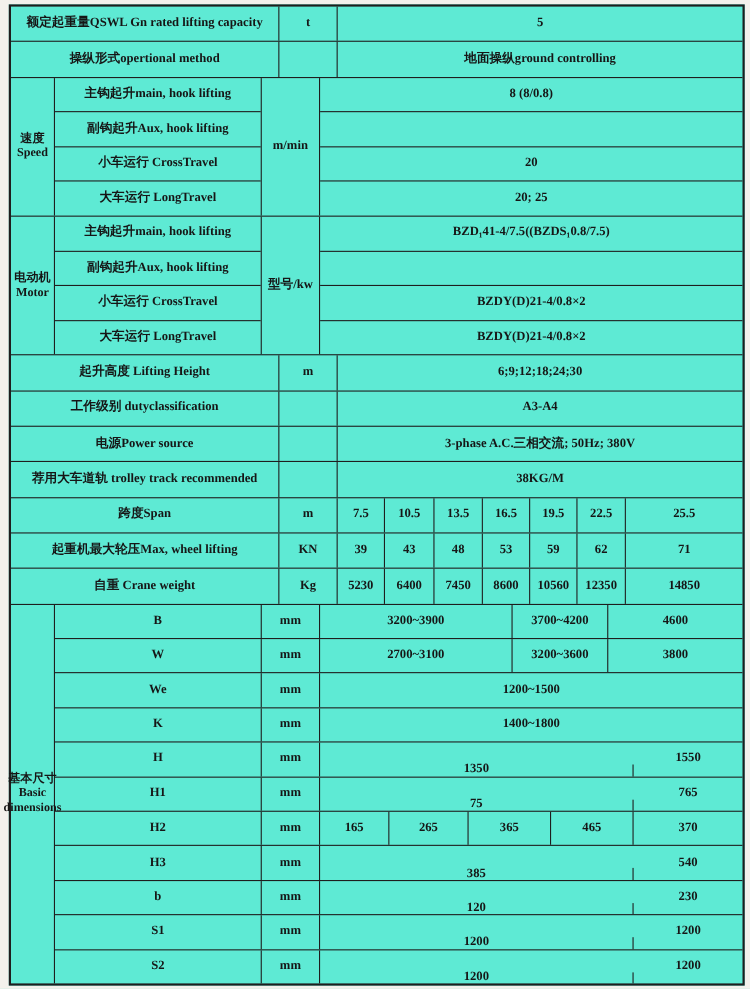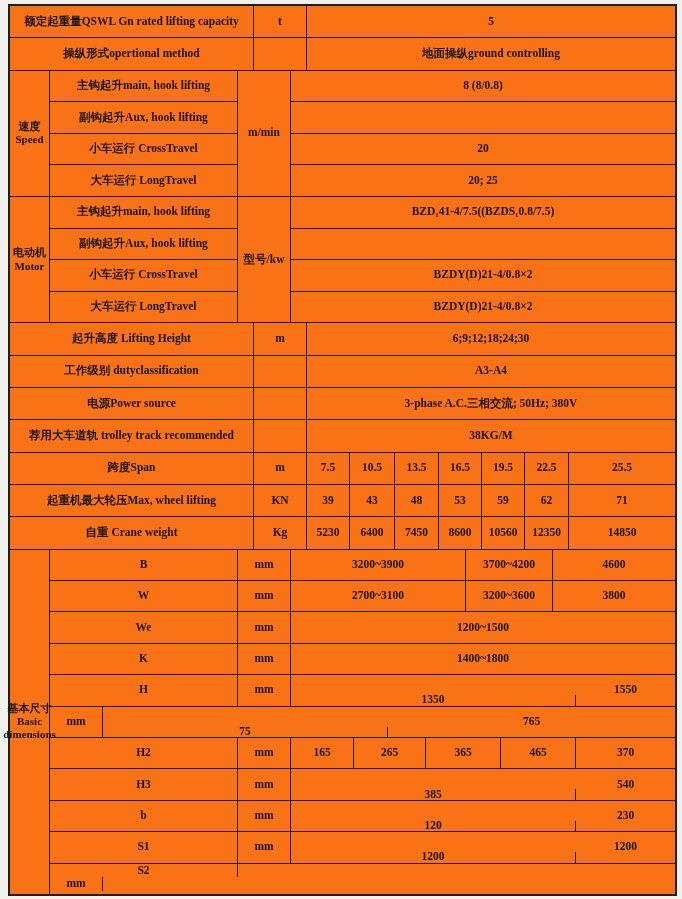--- a/index.html
+++ b/index.html
@@ -4,21 +4,21 @@
 <style>
   html,body{margin:0;padding:0;}
   body{
     width:682px;height:899px;position:relative;
     background:#f3f1ec;color:#161616;
     font-family:"Liberation Serif","DejaVu Serif",serif;
     font-weight:bold;
   }
   .tbl{
     position:absolute;left:8px;top:4px;width:669px;height:892px;
-    border:2px solid #1e1e1e;background:#f97316;
+    border:2px solid #1e1e1e;background:#5eead4;
     display:flex;flex-direction:column;box-sizing:border-box;
   }
   .r{display:flex;flex:1 1 0;min-height:0;border-bottom:1.5px solid #1e1e1e;}
   .sec{display:flex;min-height:0;border-bottom:1.5px solid #1e1e1e;}
   .f4{flex:4 1 0;} .f11{flex:11 1 0;}
   .tbl > :last-child{border-bottom:none;}
   .c{
     display:flex;align-items:center;justify-content:center;text-align:center;
     border-right:1.5px solid #1e1e1e;box-sizing:border-box;
     padding:0 2px;font-size:11.5px;line-height:1.2;min-width:0;min-height:0;
@@ -29,21 +29,21 @@
   .sub{width:188px;flex:none;}
   .unit{width:53px;flex:none;}
   .val{flex:1 1 0;}
   .col{display:flex;flex-direction:column;min-width:0;min-height:0;}
   .colsub{width:188px;flex:none;border-right:1.5px solid #1e1e1e;box-sizing:border-box;}
   .colval{flex:1 1 0;}
   .cc{flex:1 1 0;display:flex;align-items:center;justify-content:center;text-align:center;
       border-bottom:1.5px solid #1e1e1e;font-size:11.5px;line-height:1.2;min-height:0;padding:0 2px;}
   .col > .cc:last-child{border-bottom:none;}
   .sr{display:flex;flex:1 1 0;min-height:0;border-bottom:1.5px solid #1e1e1e;}
-  .colval > .sr:last-child, .col > .sr:last-child{border-bottom:none;flex-direction:column;}
+  .colval > .sr:last-child, .col > .sr:last-child{border-bottom:none;}
   .v1{width:43px;flex:none;} .v2{width:45px;flex:none;} .v3{width:44px;flex:none;}
   .v4{width:43px;flex:none;} .v5{width:43px;flex:none;} .v6{width:44px;flex:none;}
   .wa{width:175px;flex:none;} .wb{width:87px;flex:none;}
   .wh{width:285px;flex:none;margin-top:20px;}
   .h2a{width:63px;flex:none;} .h2b{width:72px;flex:none;} .h2c{width:75px;flex:none;} .h2d{width:75px;flex:none;}
 </style>
 </head>
 <body>
 
 <div class="tbl">
@@ -192,20 +192,21 @@
       </div>
 
       <div class="sr">
         <div class="c sub">H</div>
         <div class="c unit">mm</div>
         <div class="c wh">1350</div>
         <div class="c val end">1550</div>
       </div>
 
       <div class="sr">
+        <div class="c sub">H1</div>
         <div class="c unit">mm</div>
         <div class="c wh">75</div>
         <div class="c val end">765</div>
       </div>
 
       <div class="sr">
         <div class="c sub">H2</div>
         <div class="c unit">mm</div>
         <div class="c h2a">165</div>
         <div class="c h2b">265</div>

